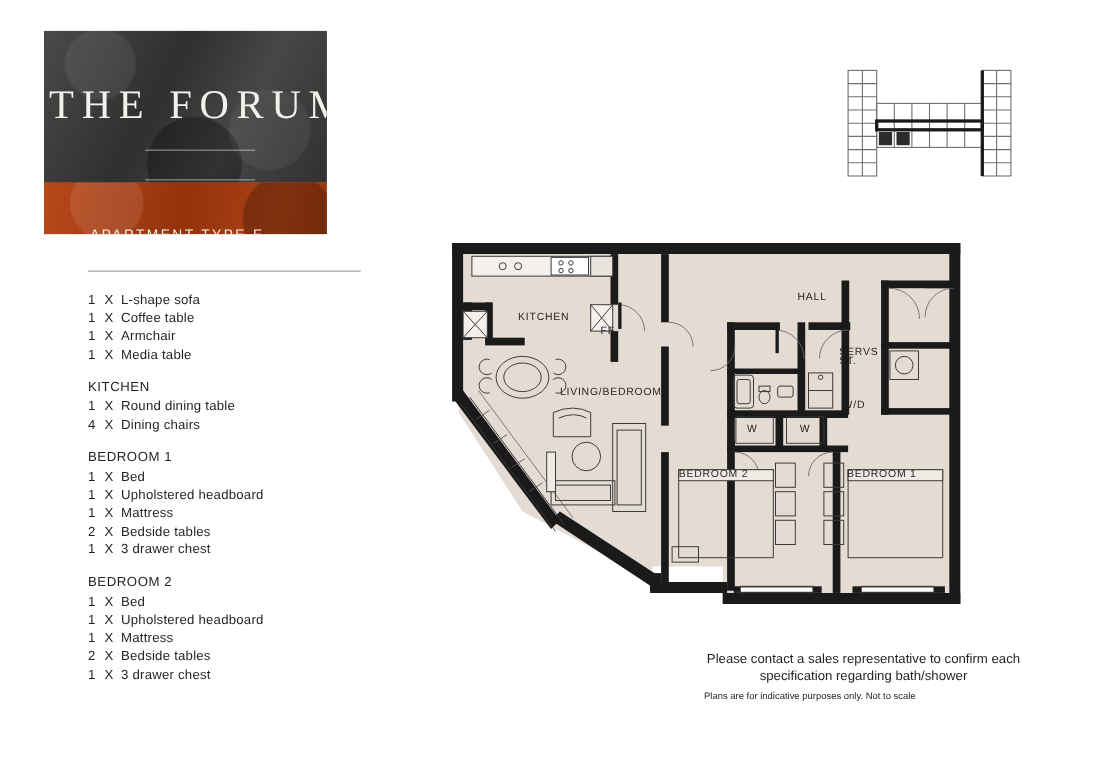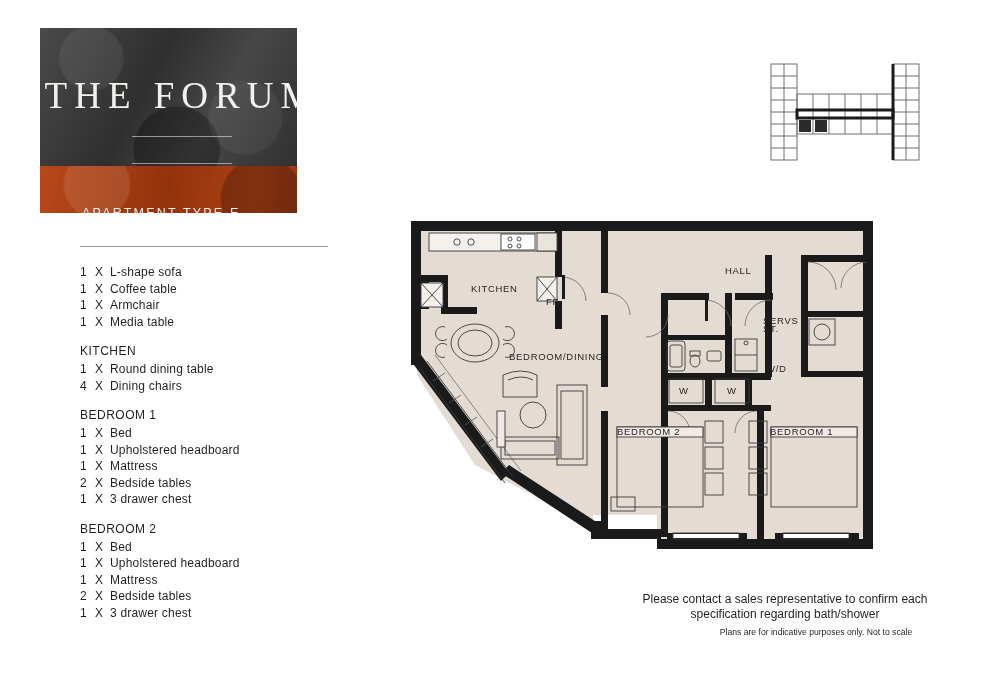--- a/index.html
+++ b/index.html
@@ -48,21 +48,21 @@
   .keyplan{position:absolute;left:765px;top:60px;width:160px;height:105px;}
 
   
   .plan{position:absolute;left:405px;top:215px;width:480px;height:345px;}
 
   .plan-label{position:absolute;font-size:9.5px;letter-spacing:.7px;color:#231f20;}
 
   
   .note1{position:absolute;left:640px;top:592px;width:290px;text-align:center;
          font-size:12px;line-height:15px;color:#231f20;}
-  .note2{position:absolute;left:671px;top:627px;width:290px;text-align:center;
+  .note2{position:absolute;left:640px;top:627px;width:290px;text-align:left;
          font-size:8.6px;color:#231f20;}
 </style>
 </head>
 <body>
 
 <div class="logo-block">
   <div class="logo-top"></div>
   <div class="logo-bot"></div>
   <div class="logo-rule"></div>
   <div class="logo-rule r2"></div>
@@ -396,21 +396,21 @@
   </g>
   <g class="thin">
     <rect x="268" y="318" width="66" height="6"></rect>
     <rect x="378" y="318" width="66" height="6"></rect>
   </g>
 </svg>
 
   
   <div class="plan-label" style="left:66px;top:68px;">KITCHEN</div>
   <div class="plan-label" style="left:141px;top:81px;">FF</div>
-  <div class="plan-label" style="left:104px;top:136px;">BEDROOM/DINING</div>
+  <div class="plan-label" style="left:104px;top:136px;">LIVING/BEDROOM</div>
   <div class="plan-label" style="left:320px;top:50px;">HALL</div>
   <div class="plan-label" style="left:358px;top:100px;">SERVS</div>
   <div class="plan-label" style="left:358px;top:108px;">ST.</div>
   <div class="plan-label" style="left:361px;top:148px;">W/D</div>
   <div class="plan-label" style="left:274px;top:170px;">W</div>
   <div class="plan-label" style="left:322px;top:170px;">W</div>
   <div class="plan-label" style="left:212px;top:211px;">BEDROOM 2</div>
   <div class="plan-label" style="left:365px;top:211px;">BEDROOM 1</div>
 </div>
 

